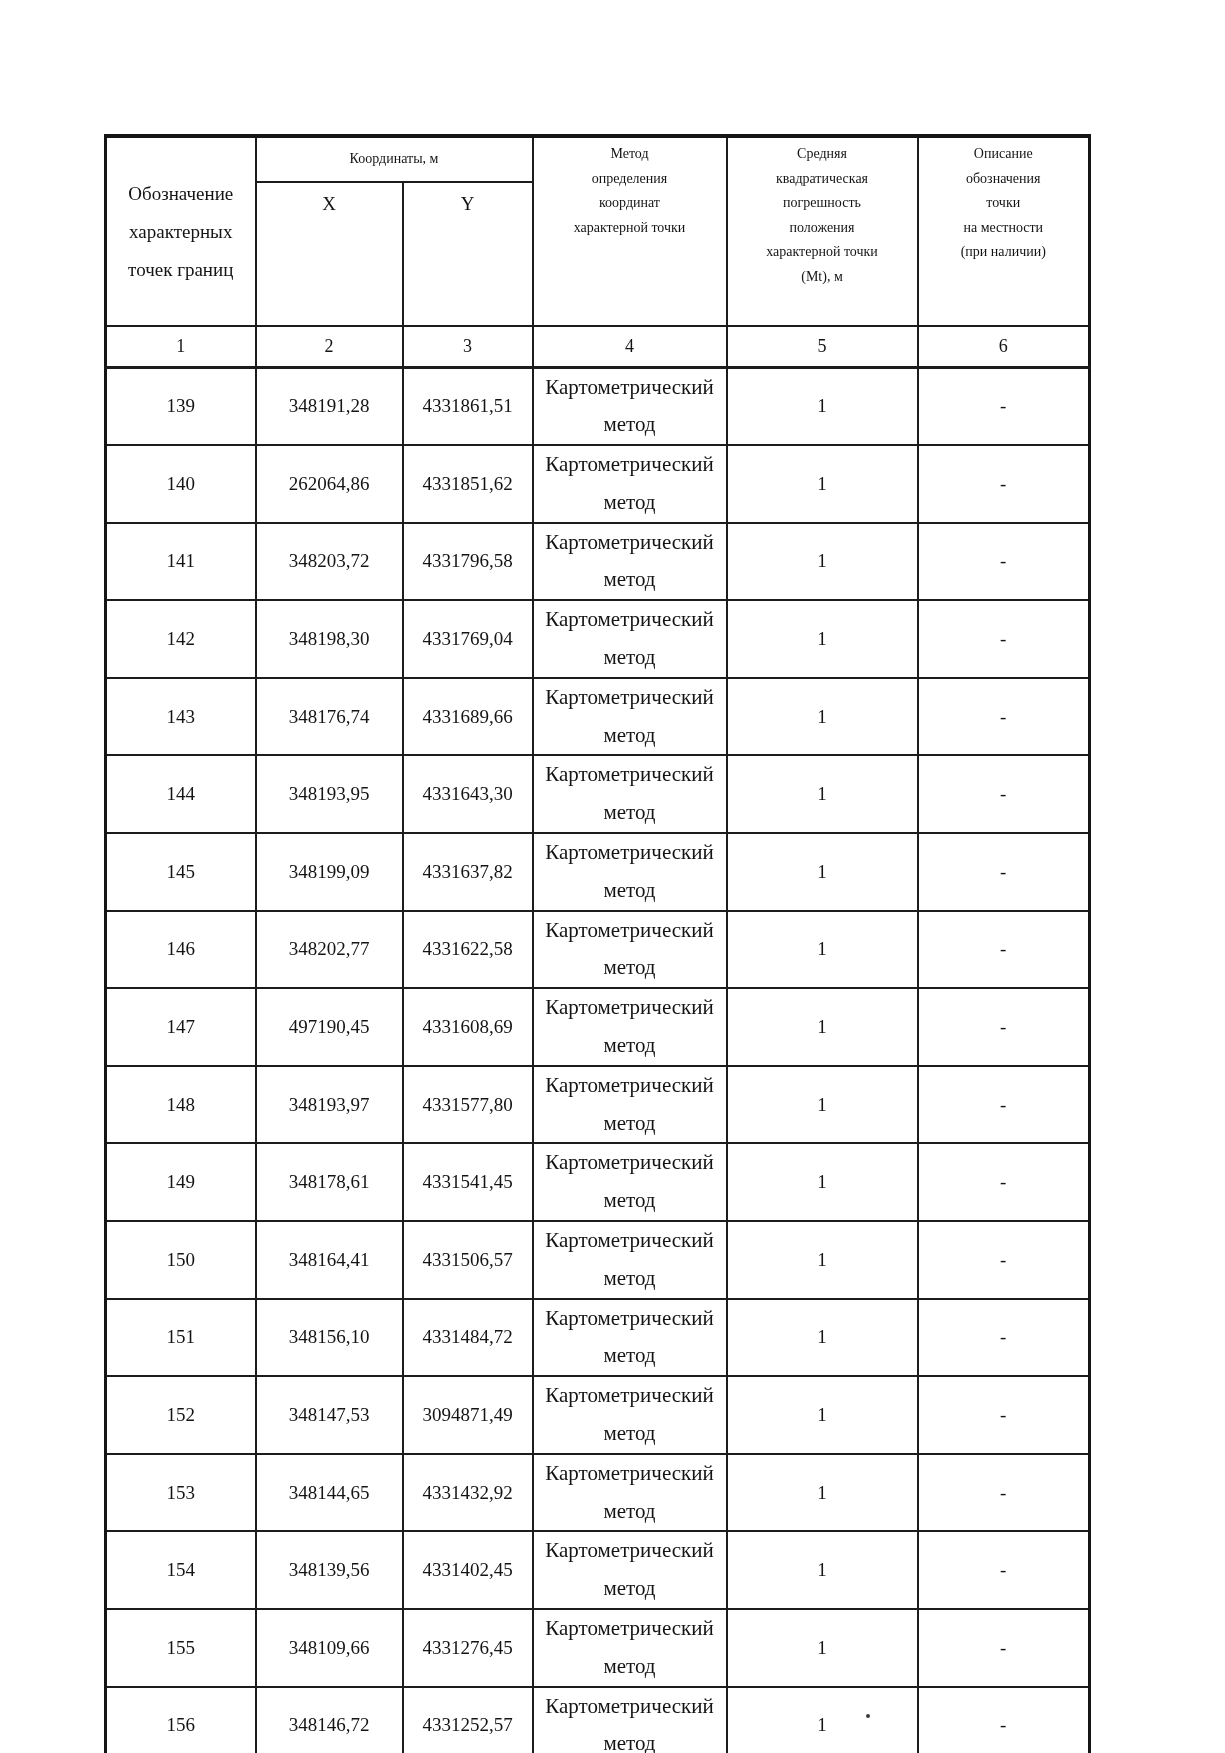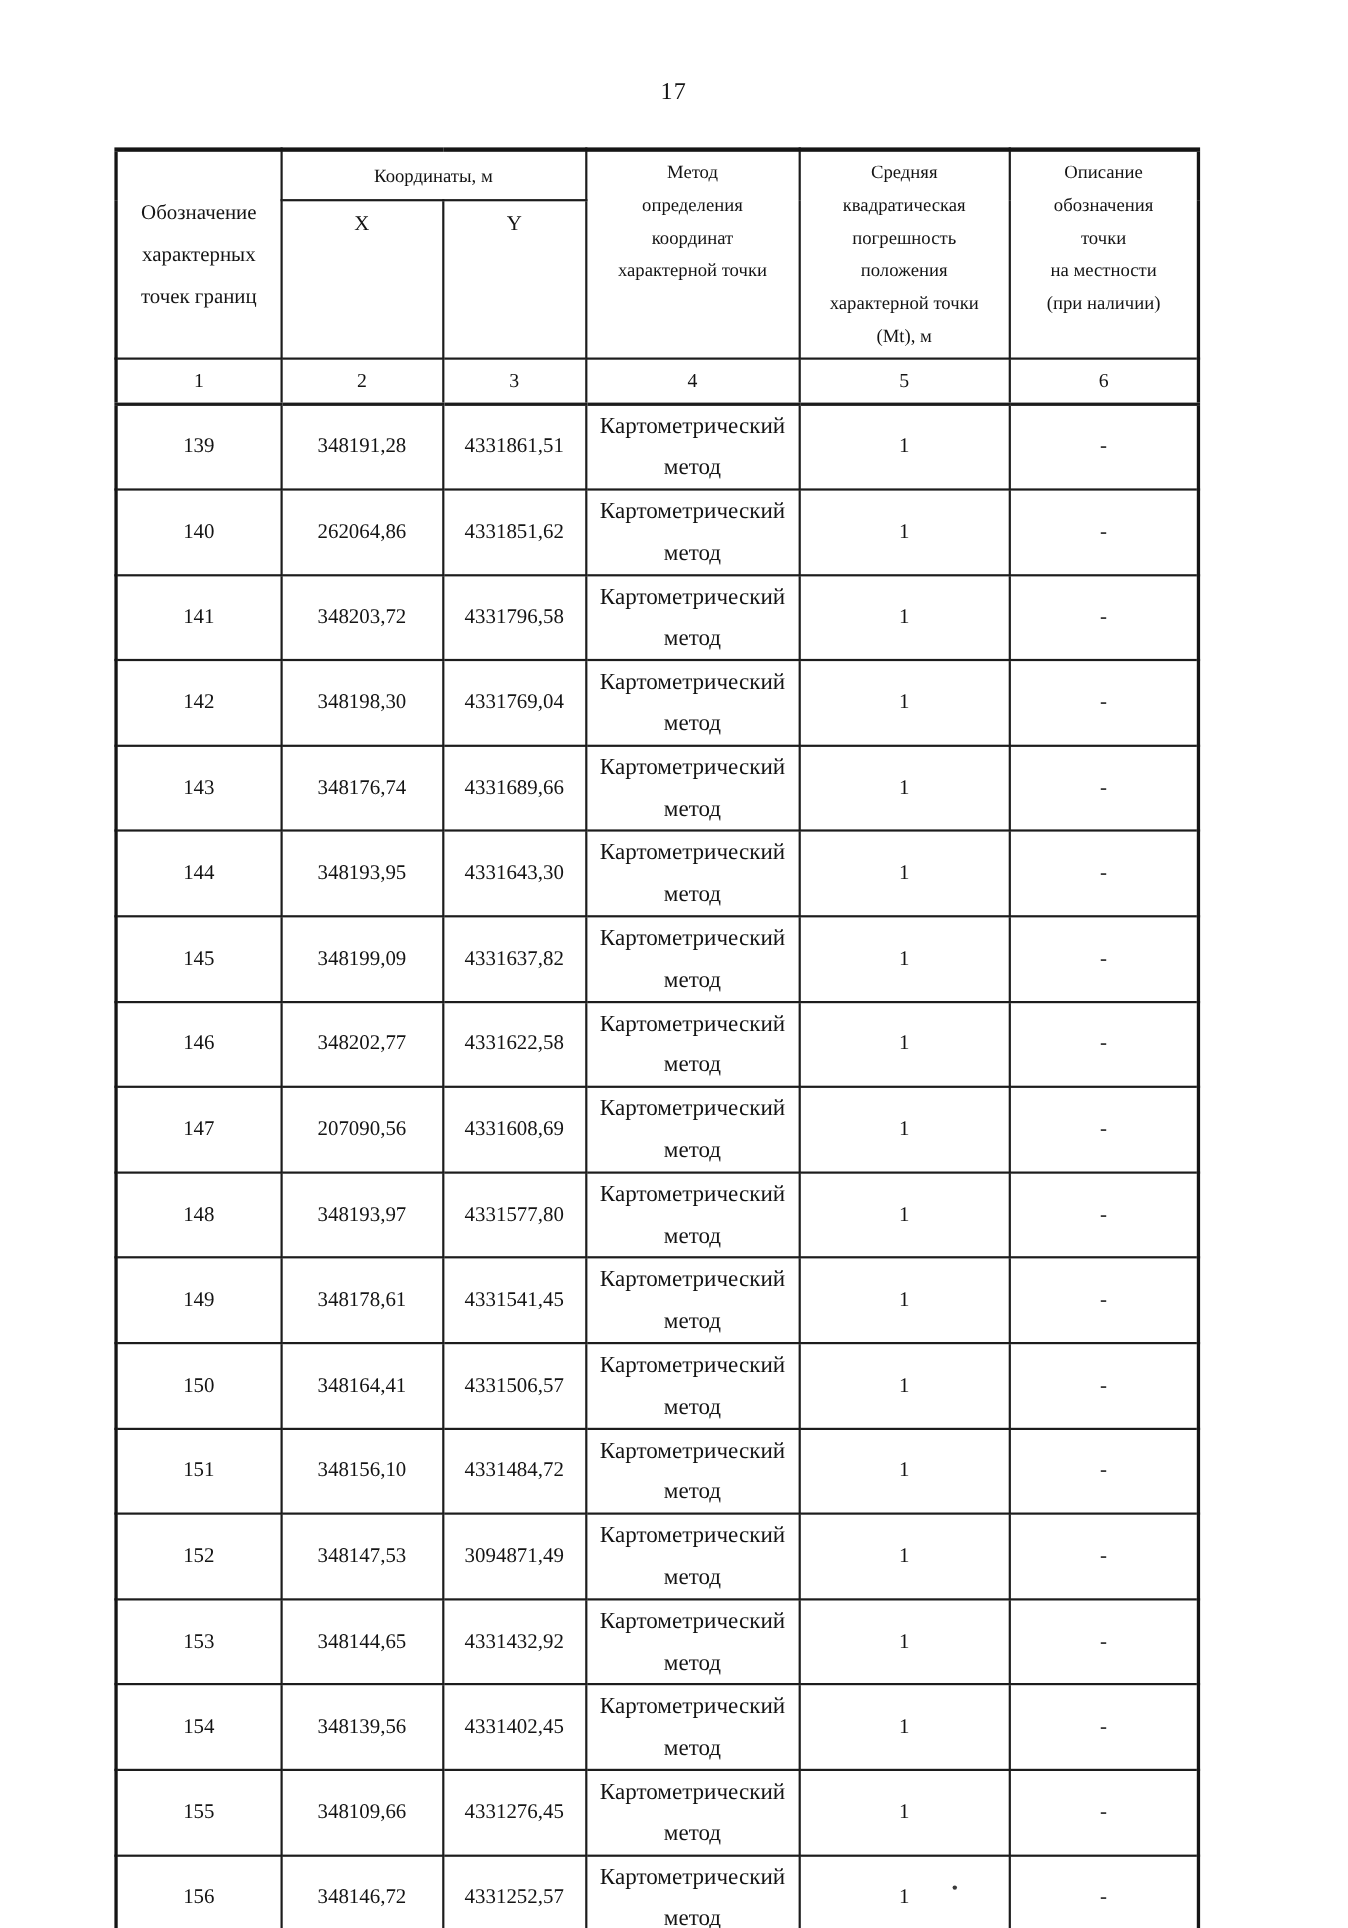--- a/index.html
+++ b/index.html
@@ -45,21 +45,21 @@
     white-space: pre-line;
     overflow: hidden;
   }
   
   tr.hrow1 { height: 43px; }
   tr.hrow2 { height: 144px; }
   tr.numrow { height: 41px; }
   tbody tr { height: 70px; }
 
   .hrow1 th {
-    font-size: 17px;
+    font-size: 14px;
     line-height: 1.75;
     vertical-align: top;
     padding-top: 4px;
   }
   th.designation {
     vertical-align: middle;
     padding-top: 0;
     line-height: 2.0;
     font-size: 19px;
   }
@@ -90,21 +90,20 @@
     height: 4px;
     border-radius: 50%;
     background: #3a3a3a;
   }
 </style>
 </head>
 <body>
 
 <div class="page">
 
-  <div class="page-number">17</div>
 
   <table class="coords-table">
     <colgroup>
       <col style="width:150px">
       <col style="width:147px">
       <col style="width:130px">
       <col style="width:194px">
       <col style="width:191px">
       <col style="width:172px">
     </colgroup>
@@ -211,21 +210,21 @@
           <td>146</td>
           <td>348202,77</td>
           <td>4331622,58</td>
           <td class="method">Картометрический
 метод</td>
           <td>1</td>
           <td>-</td>
         </tr>
         <tr>
           <td>147</td>
-          <td>207090,56</td>
+          <td>497190,45</td>
           <td>4331608,69</td>
           <td class="method">Картометрический
 метод</td>
           <td>1</td>
           <td>-</td>
         </tr>
         <tr>
           <td>148</td>
           <td>348193,97</td>
           <td>4331577,80</td>

